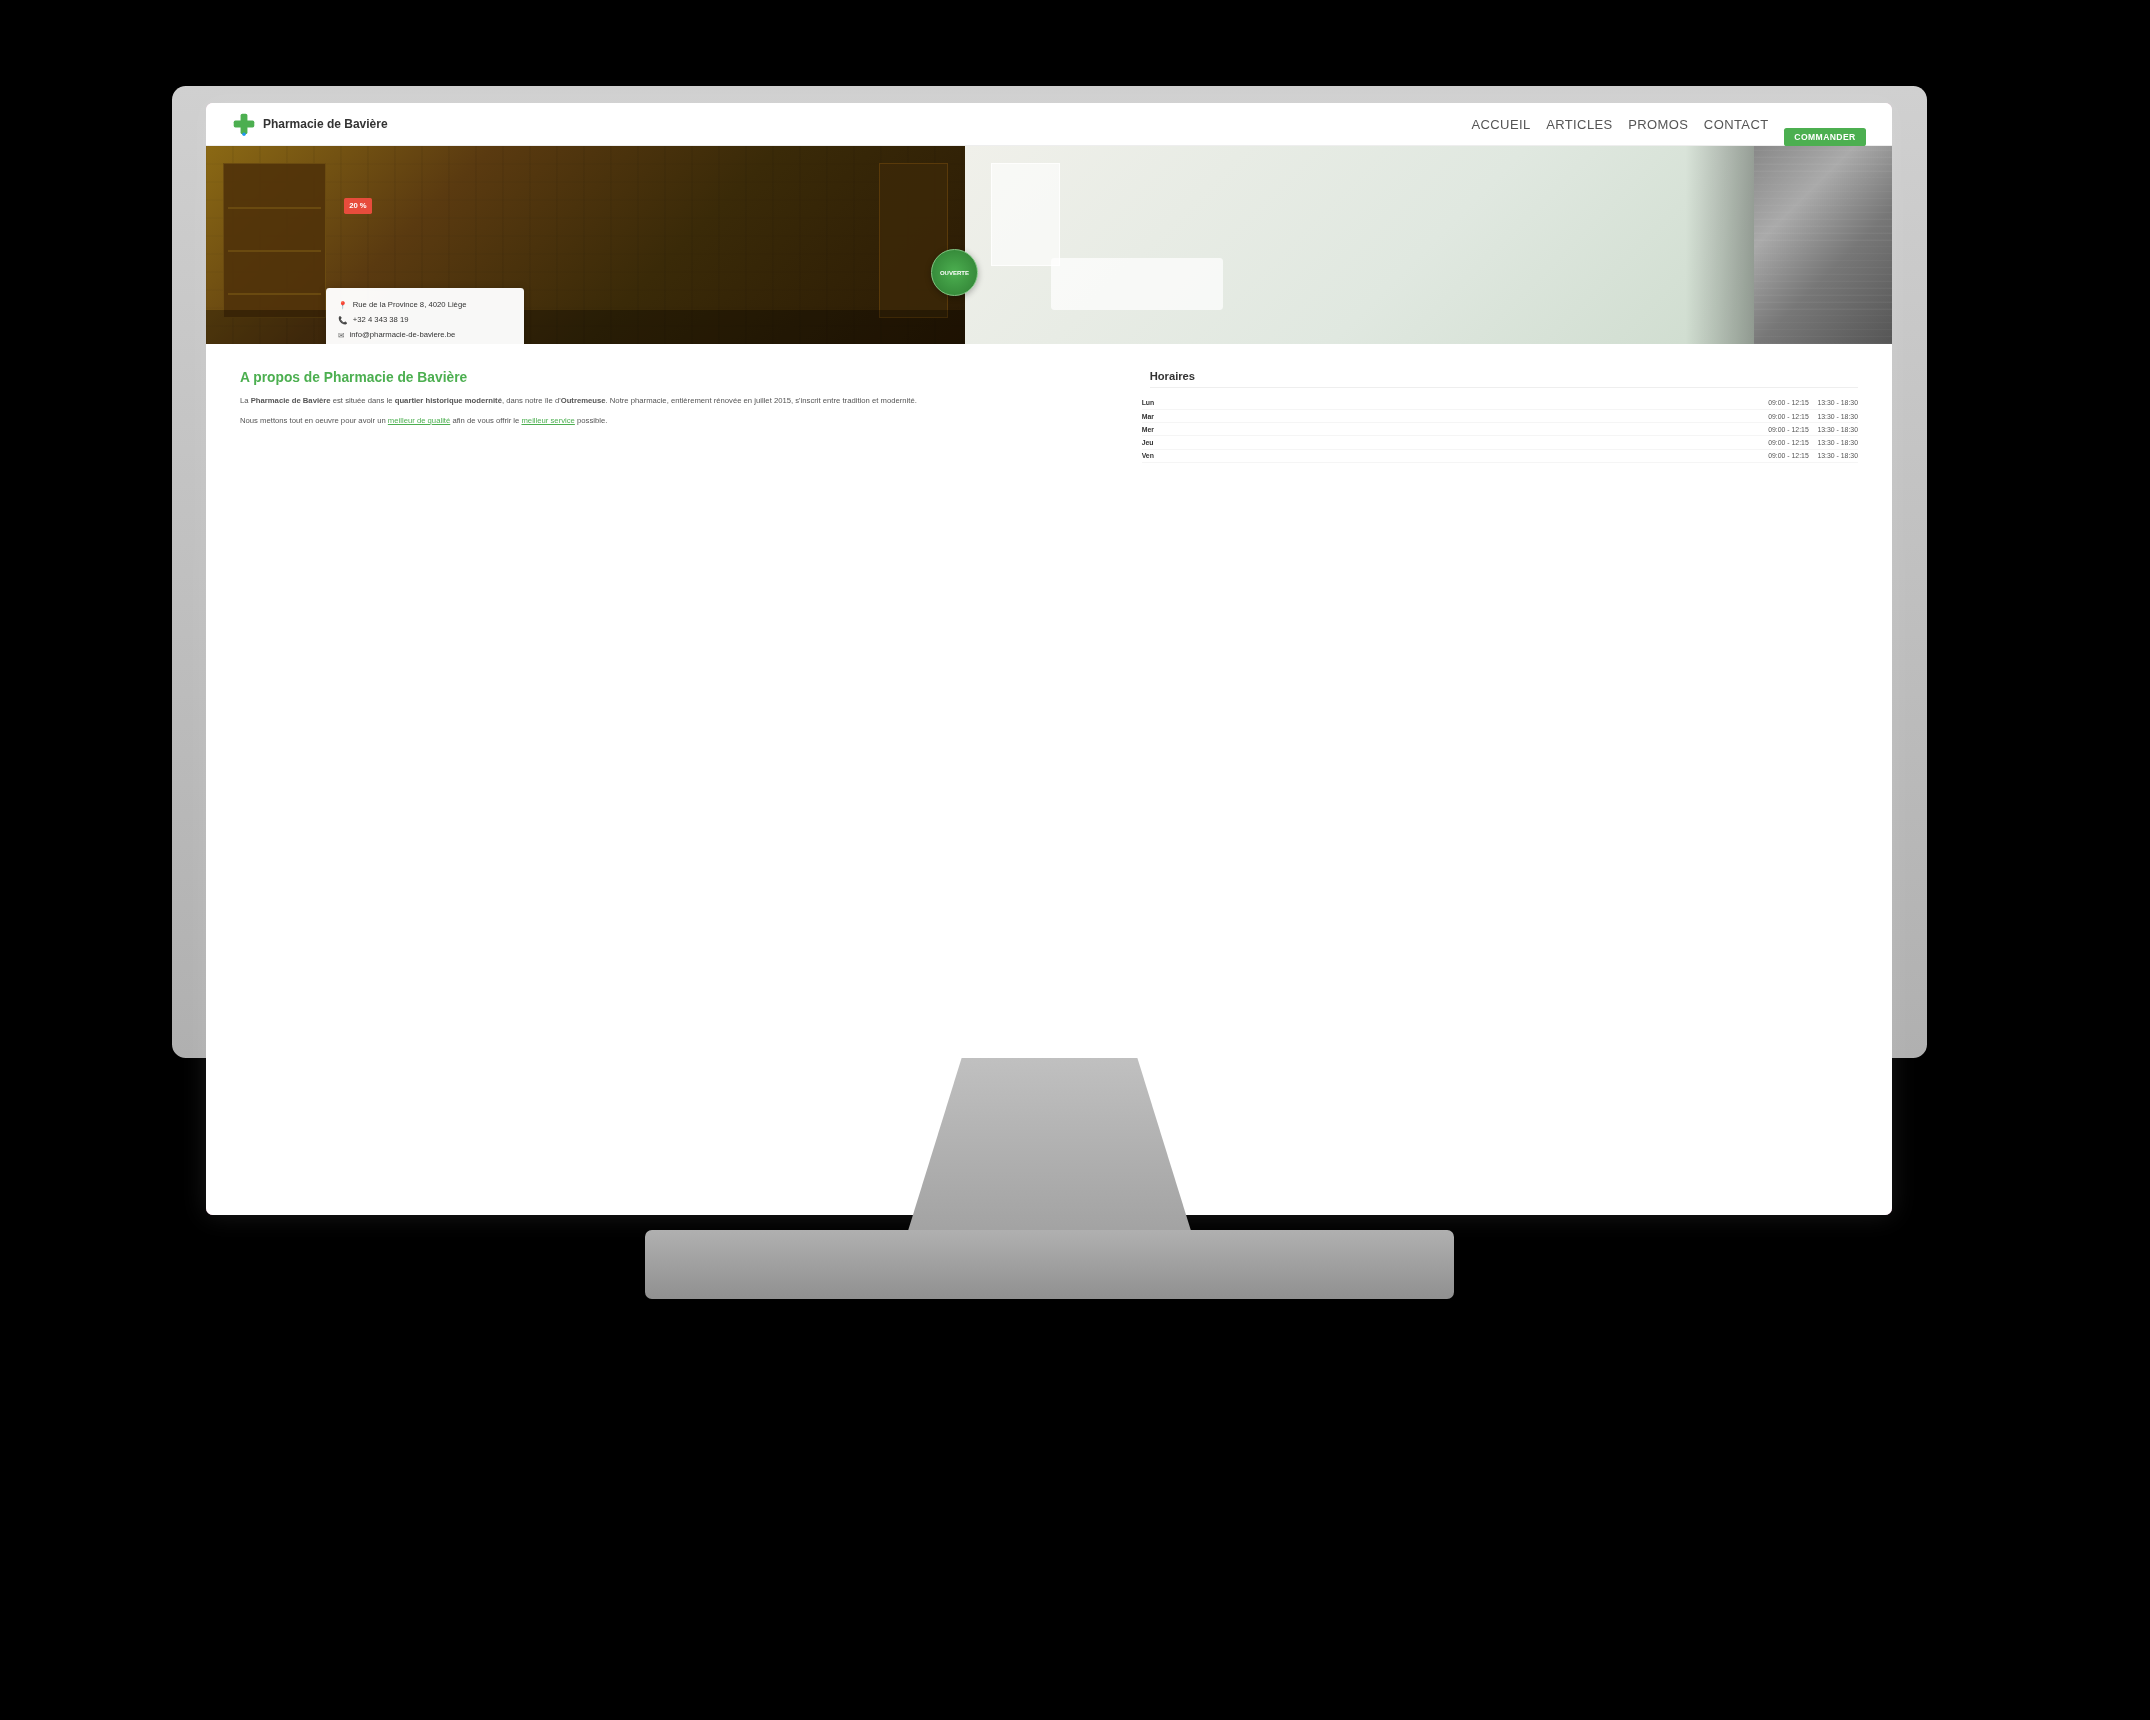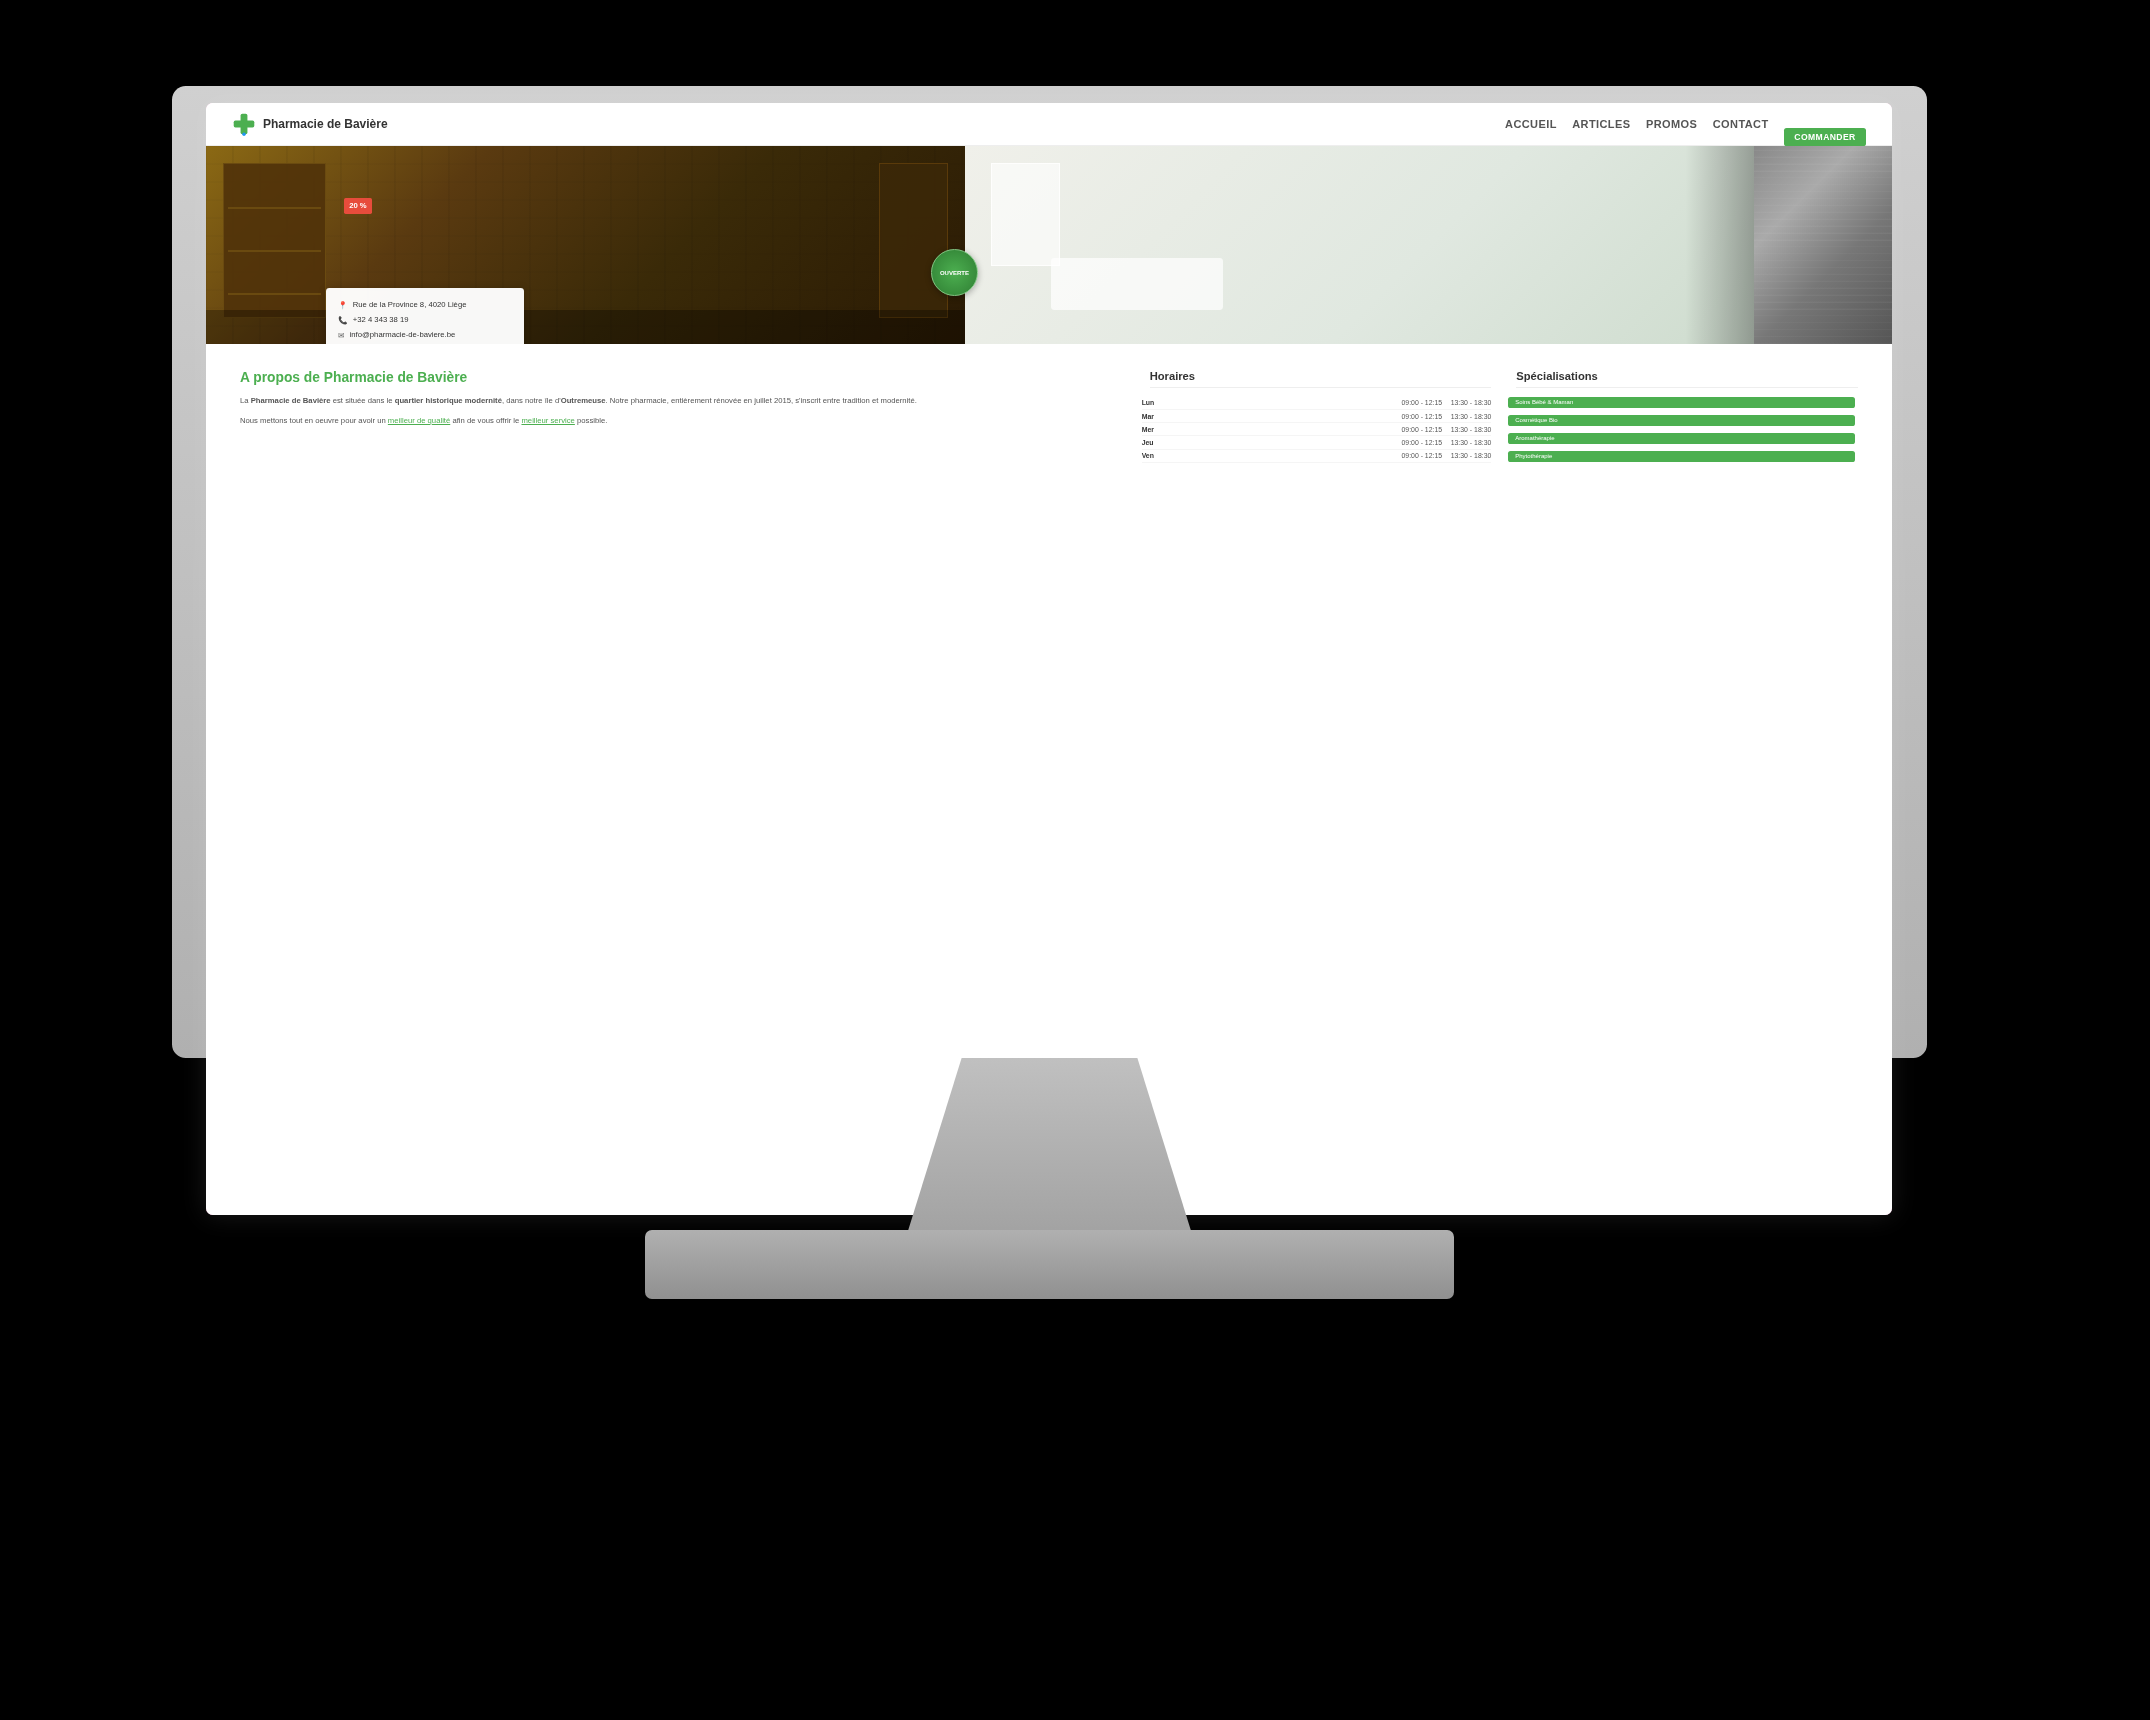--- a/index.html
+++ b/index.html
@@ -102,25 +102,25 @@
       color: #333;
     }
 
     .navbar-nav {
       display: flex;
       align-items: center;
       gap: 15.5px;
     }
 
     .nav-link {
-      font-size: 11px;
+      font-size: 13px;
       color: #555;
       text-decoration: none;
       letter-spacing: 0.4px;
-      font-weight: 700;
+      font-weight: 400;
       text-transform: uppercase;
       text-align: center;
     }
 
     .nav-btn-commander {
       background: #4caf50;
       color: #fff;
       padding: 4.3px 10.3px;
       border-radius: 2.6px;
       font-size: 8.6px;
@@ -506,29 +506,20 @@
               <div class="horaire-row">
                 <span class="horaire-day">Ven</span>
                 <div class="horaire-times">
                   <span>09:00 - 12:15</span>
                   <span>13:30 - 18:30</span>
                 </div>
               </div>
             </div>
           </div>
 
-          <div class="specialisations-section">
-            <h3 class="section-title">Spécialisations</h3>
-            <div class="spec-list">
-              <span class="spec-badge">Soins Bébé &amp; Maman</span>
-              <span class="spec-badge">Cosmétique Bio</span>
-              <span class="spec-badge">Aromathérapie</span>
-              <span class="spec-badge">Phytothérapie</span>
-            </div>
-          </div>
         </div>
       </div>
 
     </div>
   </div>
 
   <div class="monitor-bezel"></div>
 
   <div class="monitor-stand-neck"></div>
   <div class="monitor-stand-base"></div>

